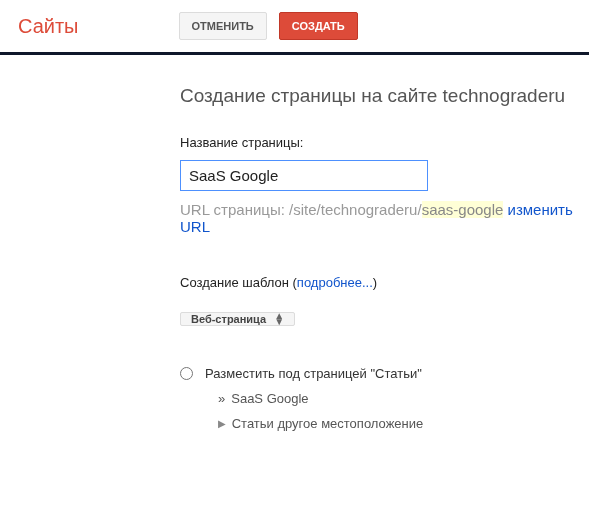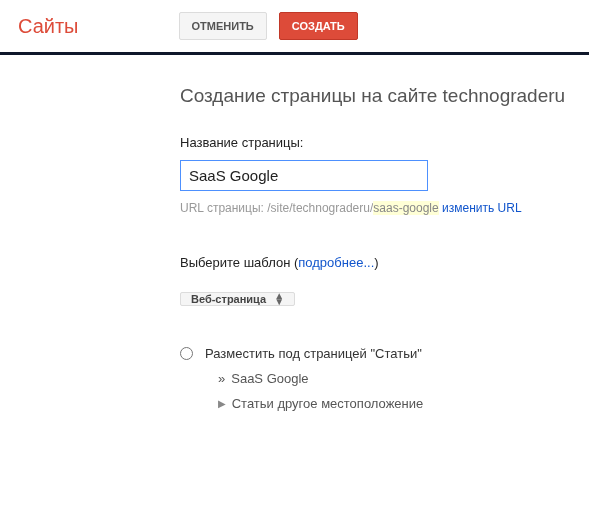--- a/index.html
+++ b/index.html
@@ -60,21 +60,21 @@
       width: 248px;
       padding: 6px 8px;
       font-size: 15px;
       border: 1px solid #4d90fe;
       outline: none;
       font-family: Arial, sans-serif;
       color: #222;
     }
     .url-line {
       margin-top: 10px;
-      font-size: 12px;
+      font-size: 15px;
       color: #999;
     }
     .url-slug {
       background: #ffffd6;
       color: #888;
     }
     .link {
       color: #1155cc;
       cursor: pointer;
     }
@@ -140,21 +140,21 @@
 
   <div class="field-label">Название страницы:</div>
   <input type="text" class="text-input" value="SaaS Google" style="">
   <div class="url-line">
     <span>URL страницы: /site/technograderu/</span><span class="url-slug">saas-google</span>
     <span class="link">изменить URL</span>
   </div>
 
   <div class="section">
     <div class="field-label">
-      <span>Выберите шаблон (</span><span class="link">подробнее...</span><span>)</span>
+      <span>Создание шаблон (</span><span class="link">подробнее...</span><span>)</span>
     </div>
     <div class="select-wrap">
       <span>Веб-страница</span>
       <span class="updown">▲<br>▼</span>
     </div>
   </div>
 
   <div class="section">
 
 

